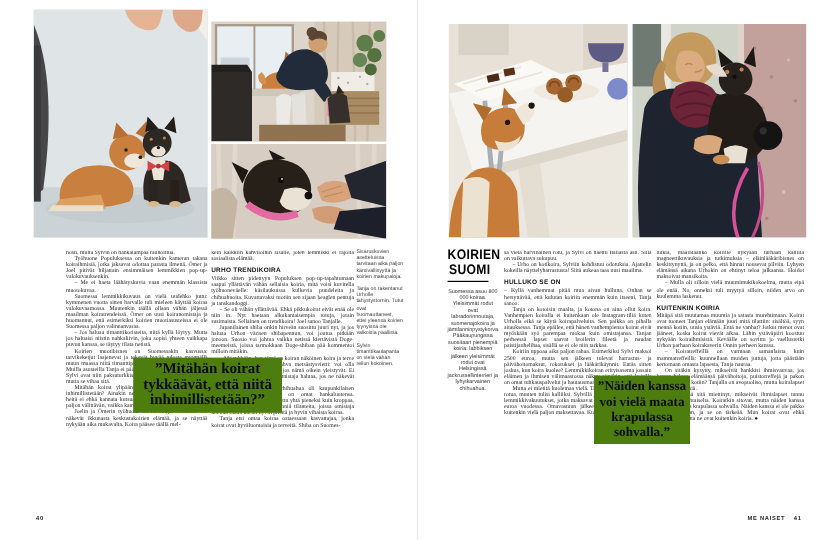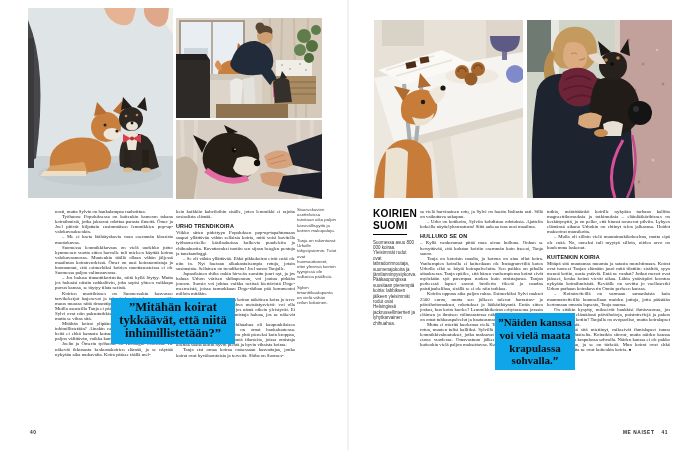--- a/index.html
+++ b/index.html
@@ -19,26 +19,26 @@
   .col p.noindent{text-indent:0;}
   .colA{left:55px;top:209px;width:118px;height:216px;}
   .colB{left:176px;top:209px;width:119px;height:216px;}
   .colC{left:420px;top:209px;width:123px;height:216px;}
   .colD{left:547px;top:209px;width:123px;height:216px;}
   .minihead{font-family:"Liberation Sans",sans-serif;font-weight:bold;font-size:5.4px;letter-spacing:.2px;margin:5px 0 1px 0;text-indent:0 !important;color:#111;}
   
   .captions{position:absolute;left:297px;top:207px;width:40px;height:218px;font-family:"Liberation Sans",sans-serif;font-size:4.4px;line-height:5.2px;color:#3d3d3d;text-align:left;}
   .captions p{margin:0 0 5px 0;}
   
-  .factbox{position:absolute;left:373px;top:208px;width:42px;height:218px;font-family:"Liberation Sans",sans-serif;}
+  .factbox{position:absolute;left:373px;top:208px;width:42px;height:218px;font-family:"Liberation Sans",sans-serif;text-align:center;}
   .factbox .fbtitle{font-weight:bold;font-size:11.5px;line-height:11.5px;letter-spacing:.3px;color:#000;transform:scaleX(.88);transform-origin:left top;}
   .factbox .fbrule{width:34px;height:1px;background:#000;margin:3px 0 4px 0;}
   .factbox .fbbody{font-size:4.5px;line-height:5.4px;color:#333;}
   
-  .pullquote{position:absolute;background:#0ea5e9;font-weight:bold;text-align:center;color:#0d0d0d;font-family:"Liberation Serif",serif;}
+  .pullquote{position:absolute;background:#4d7c0f;font-weight:bold;text-align:center;color:#0d0d0d;font-family:"Liberation Serif",serif;}
   .pq1{left:111px;top:298px;width:124px;font-size:12.5px;line-height:13.2px;padding:3px 0;}
   .pq2{left:495px;top:313px;width:80px;font-size:11px;line-height:12.8px;padding:3px 0;}
   
   .folio{position:absolute;font-family:"Liberation Sans",sans-serif;font-size:4.8px;font-weight:bold;letter-spacing:.6px;color:#2a2a2a;}
   .folio-left{left:30px;top:430px;}
   .folio-right{top:430px;right:28px;display:flex;gap:7px;}
 </style>
 </head>
 <body>
 

